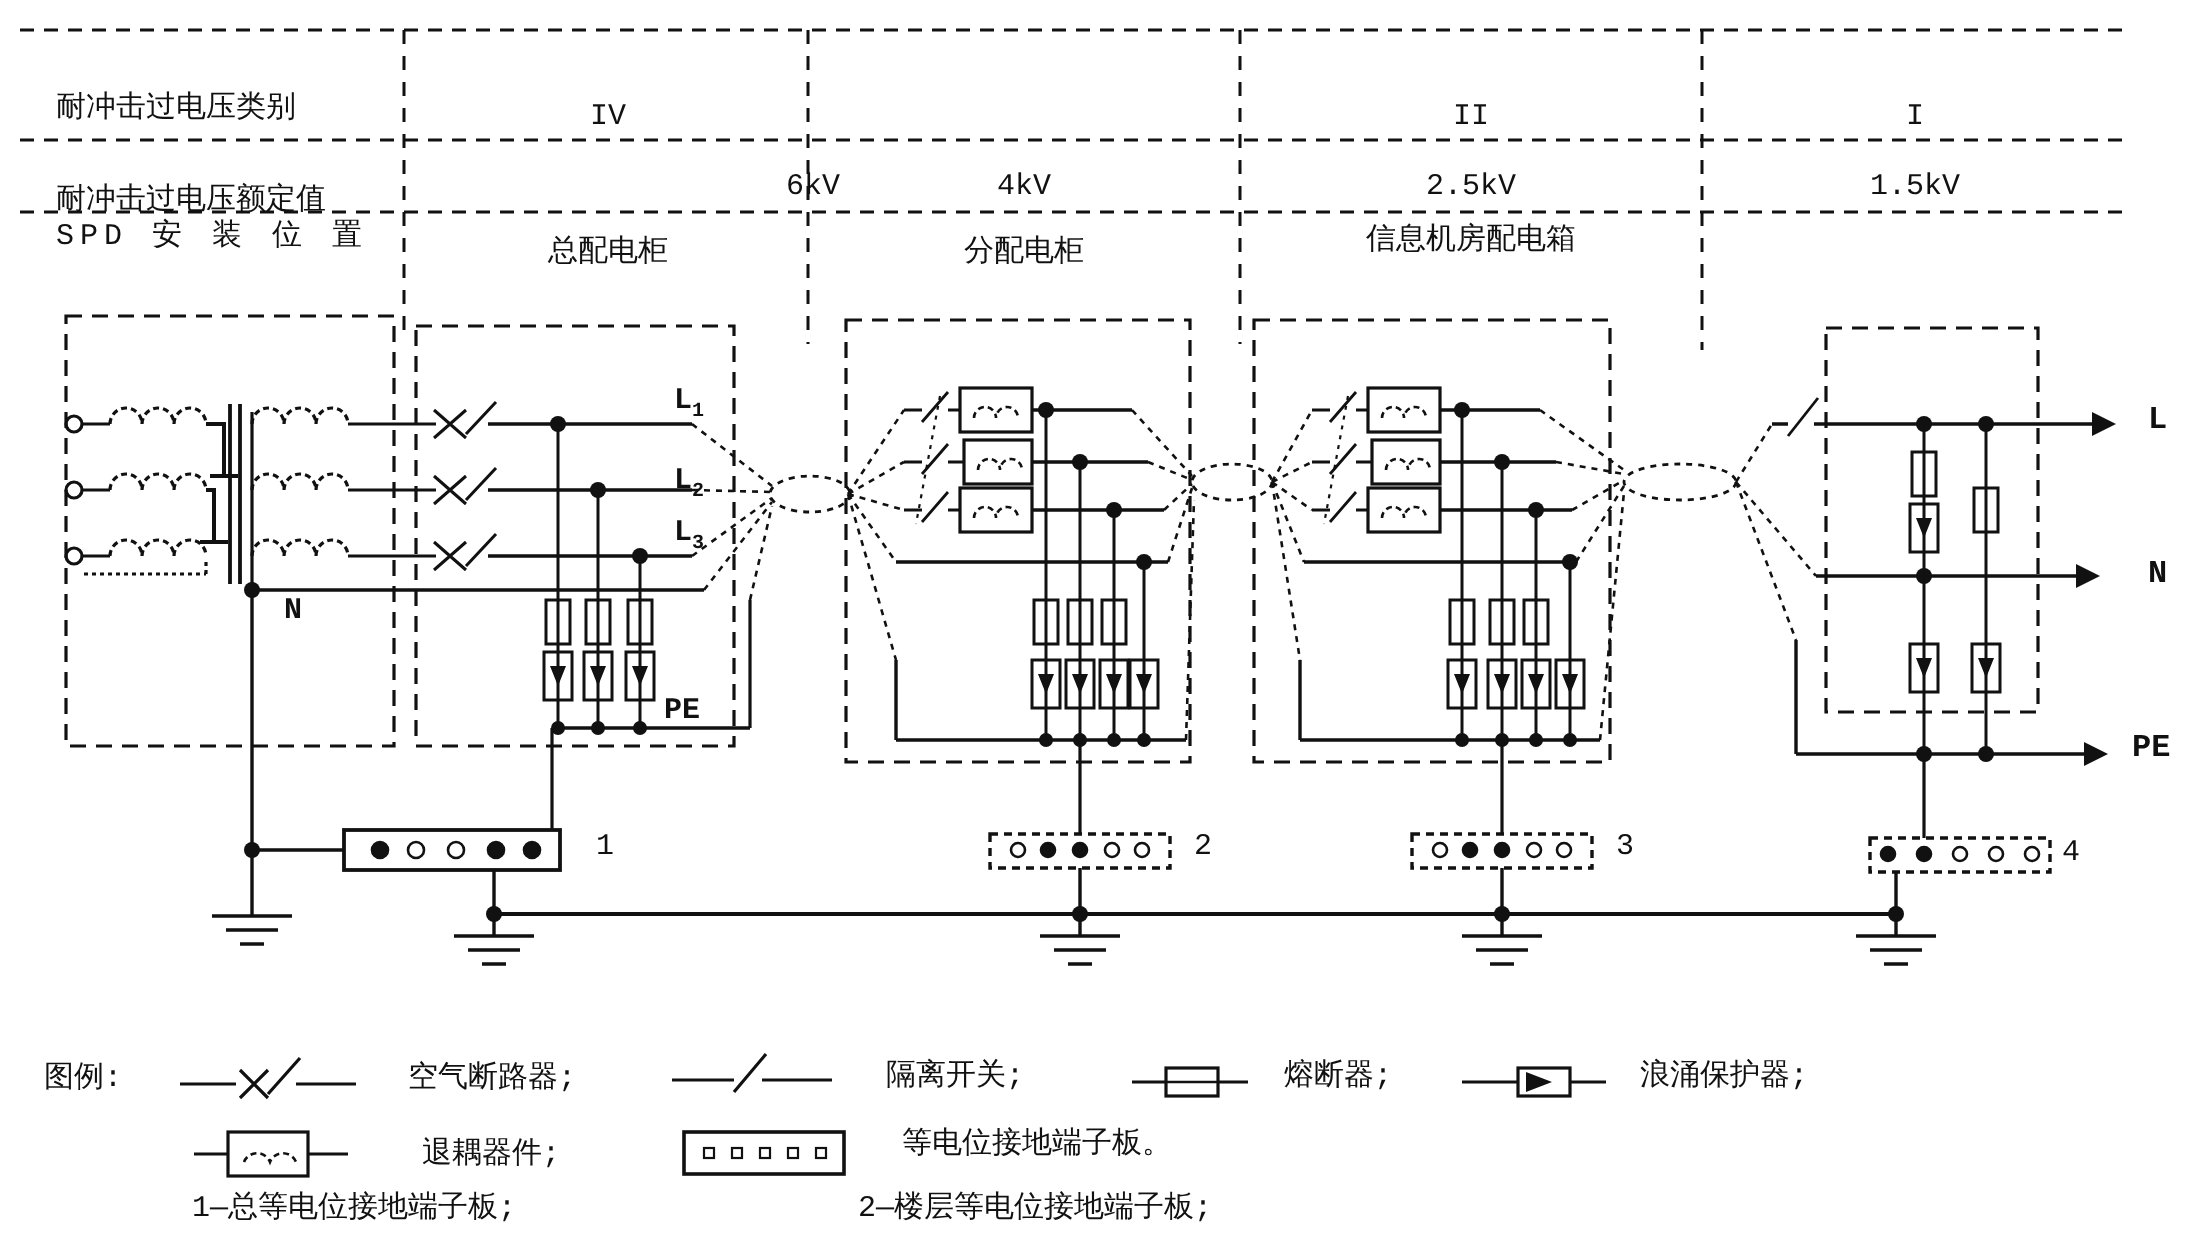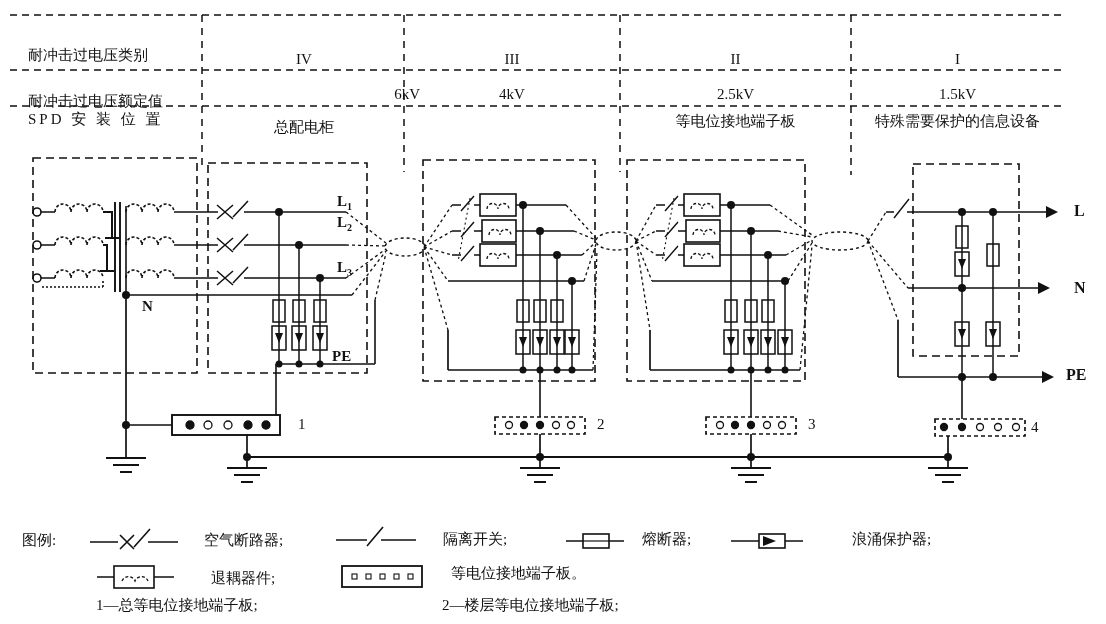--- a/index.html
+++ b/index.html
@@ -1,17 +1,17 @@
 <!DOCTYPE html>
 <html><head>
 <meta charset="utf-8">
 <style>
   html,body{margin:0;padding:0;background:#e8e8e8;}
   .stage{position:relative;width:1106px;height:624px;background:#ffffff;overflow:hidden;
-         font-family:Liberation Serif, serif;color:#111;}
+         font-family:Liberation Mono, monospace;color:#111;}
   svg{position:absolute;left:0;top:0;}
   .t{position:absolute;white-space:nowrap;font-size:15px;color:#111;line-height:1.1;}
   .b{font-weight:bold;}
   .c{text-align:center;}
   .sp{letter-spacing:3px;}
   .t sub{font-size:10px;}
   .num{font-size:15px;}
 </style>
 </head>
 <body>
@@ -291,52 +291,51 @@
           <rect x="408" y="574" width="5" height="5" stroke-width="1.1"></rect>
     </g>
   </g>
 </svg>
 
 <div class="t" style="left:28px;top:47px;">耐冲击过电压类别</div>
 <div class="t" style="left:28px;top:79px;margin-top:14px;">耐冲击过电压额定值</div>
 <div class="t sp" style="left:28px;top:111px;">SPD 安 装 位 置</div>
 
 <div class="t c" style="left:204px;top:51px;width:200px;">IV</div>
-<div class="t c" style="left:406px;top:51px;width:212px;">III</div>
 <div class="t c" style="left:622px;top:51px;width:227px;">II</div>
 <div class="t c" style="left:853px;top:51px;width:209px;">I</div>
 
 <div class="t c" style="left:220px;top:86px;width:200px;text-align:right;">6kV</div>
 <div class="t c" style="left:406px;top:86px;width:212px;text-align:center;">4kV</div>
 <div class="t c" style="left:622px;top:86px;width:227px;">2.5kV</div>
 <div class="t c" style="left:853px;top:86px;width:209px;">1.5kV</div>
 
 <div class="t c" style="left:204px;top:119px;width:200px;">总配电柜</div>
-<div class="t c" style="left:622px;top:113px;width:227px;">等电位接地端子板</div>
-<div class="t c" style="left:853px;top:113px;width:209px;">特殊需要保护的信息设备</div>
+<div class="t c" style="left:406px;top:119px;width:212px;">分配电柜</div>
+<div class="t c" style="left:622px;top:113px;width:227px;">信息机房配电箱</div>
 
 <div class="t b" style="left:337px;top:193px;"><span>L</span><sub>1</sub></div>
-<div class="t b" style="left:337px;top:214px;"><span>L</span><sub>2</sub></div>
+<div class="t b" style="left:337px;top:233px;"><span>L</span><sub>2</sub></div>
 <div class="t b" style="left:337px;top:259px;"><span>L</span><sub>3</sub></div>
 <div class="t b" style="left:142px;top:298px;">N</div>
 <div class="t b" style="left:332px;top:348px;">PE</div>
 
 <div class="t b" style="left:1074px;top:202px;font-size:16px;">L</div>
 <div class="t b" style="left:1074px;top:279px;font-size:16px;">N</div>
 <div class="t b" style="left:1066px;top:366px;font-size:16px;">PE</div>
 
 <div class="t num" style="left:298px;top:416px;">1</div>
 <div class="t num" style="left:597px;top:416px;">2</div>
 <div class="t num" style="left:808px;top:416px;">3</div>
 <div class="t num" style="left:1031px;top:419px;">4</div>
 
 <div class="t" style="left:22px;top:532px;">图例:</div>
 <div class="t" style="left:204px;top:532px;">空气断路器;</div>
 <div class="t" style="left:443px;top:531px;">隔离开关;</div>
 <div class="t" style="left:642px;top:531px;">熔断器;</div>
-<div class="t" style="left:852px;top:531px;">浪涌保护器;</div>
+<div class="t" style="left:820px;top:531px;">浪涌保护器;</div>
 <div class="t" style="left:211px;top:570px;">退耦器件;</div>
 <div class="t" style="left:451px;top:565px;text-align:right;">等电位接地端子板。</div>
 
 <div class="t" style="left:96px;top:597px;">1—总等电位接地端子板;</div>
-<div class="t" style="left:442px;top:597px;">2—楼层等电位接地端子板;</div>
+<div class="t" style="left:429px;top:597px;">2—楼层等电位接地端子板;</div>
 
 </div>
 
 </body></html>

